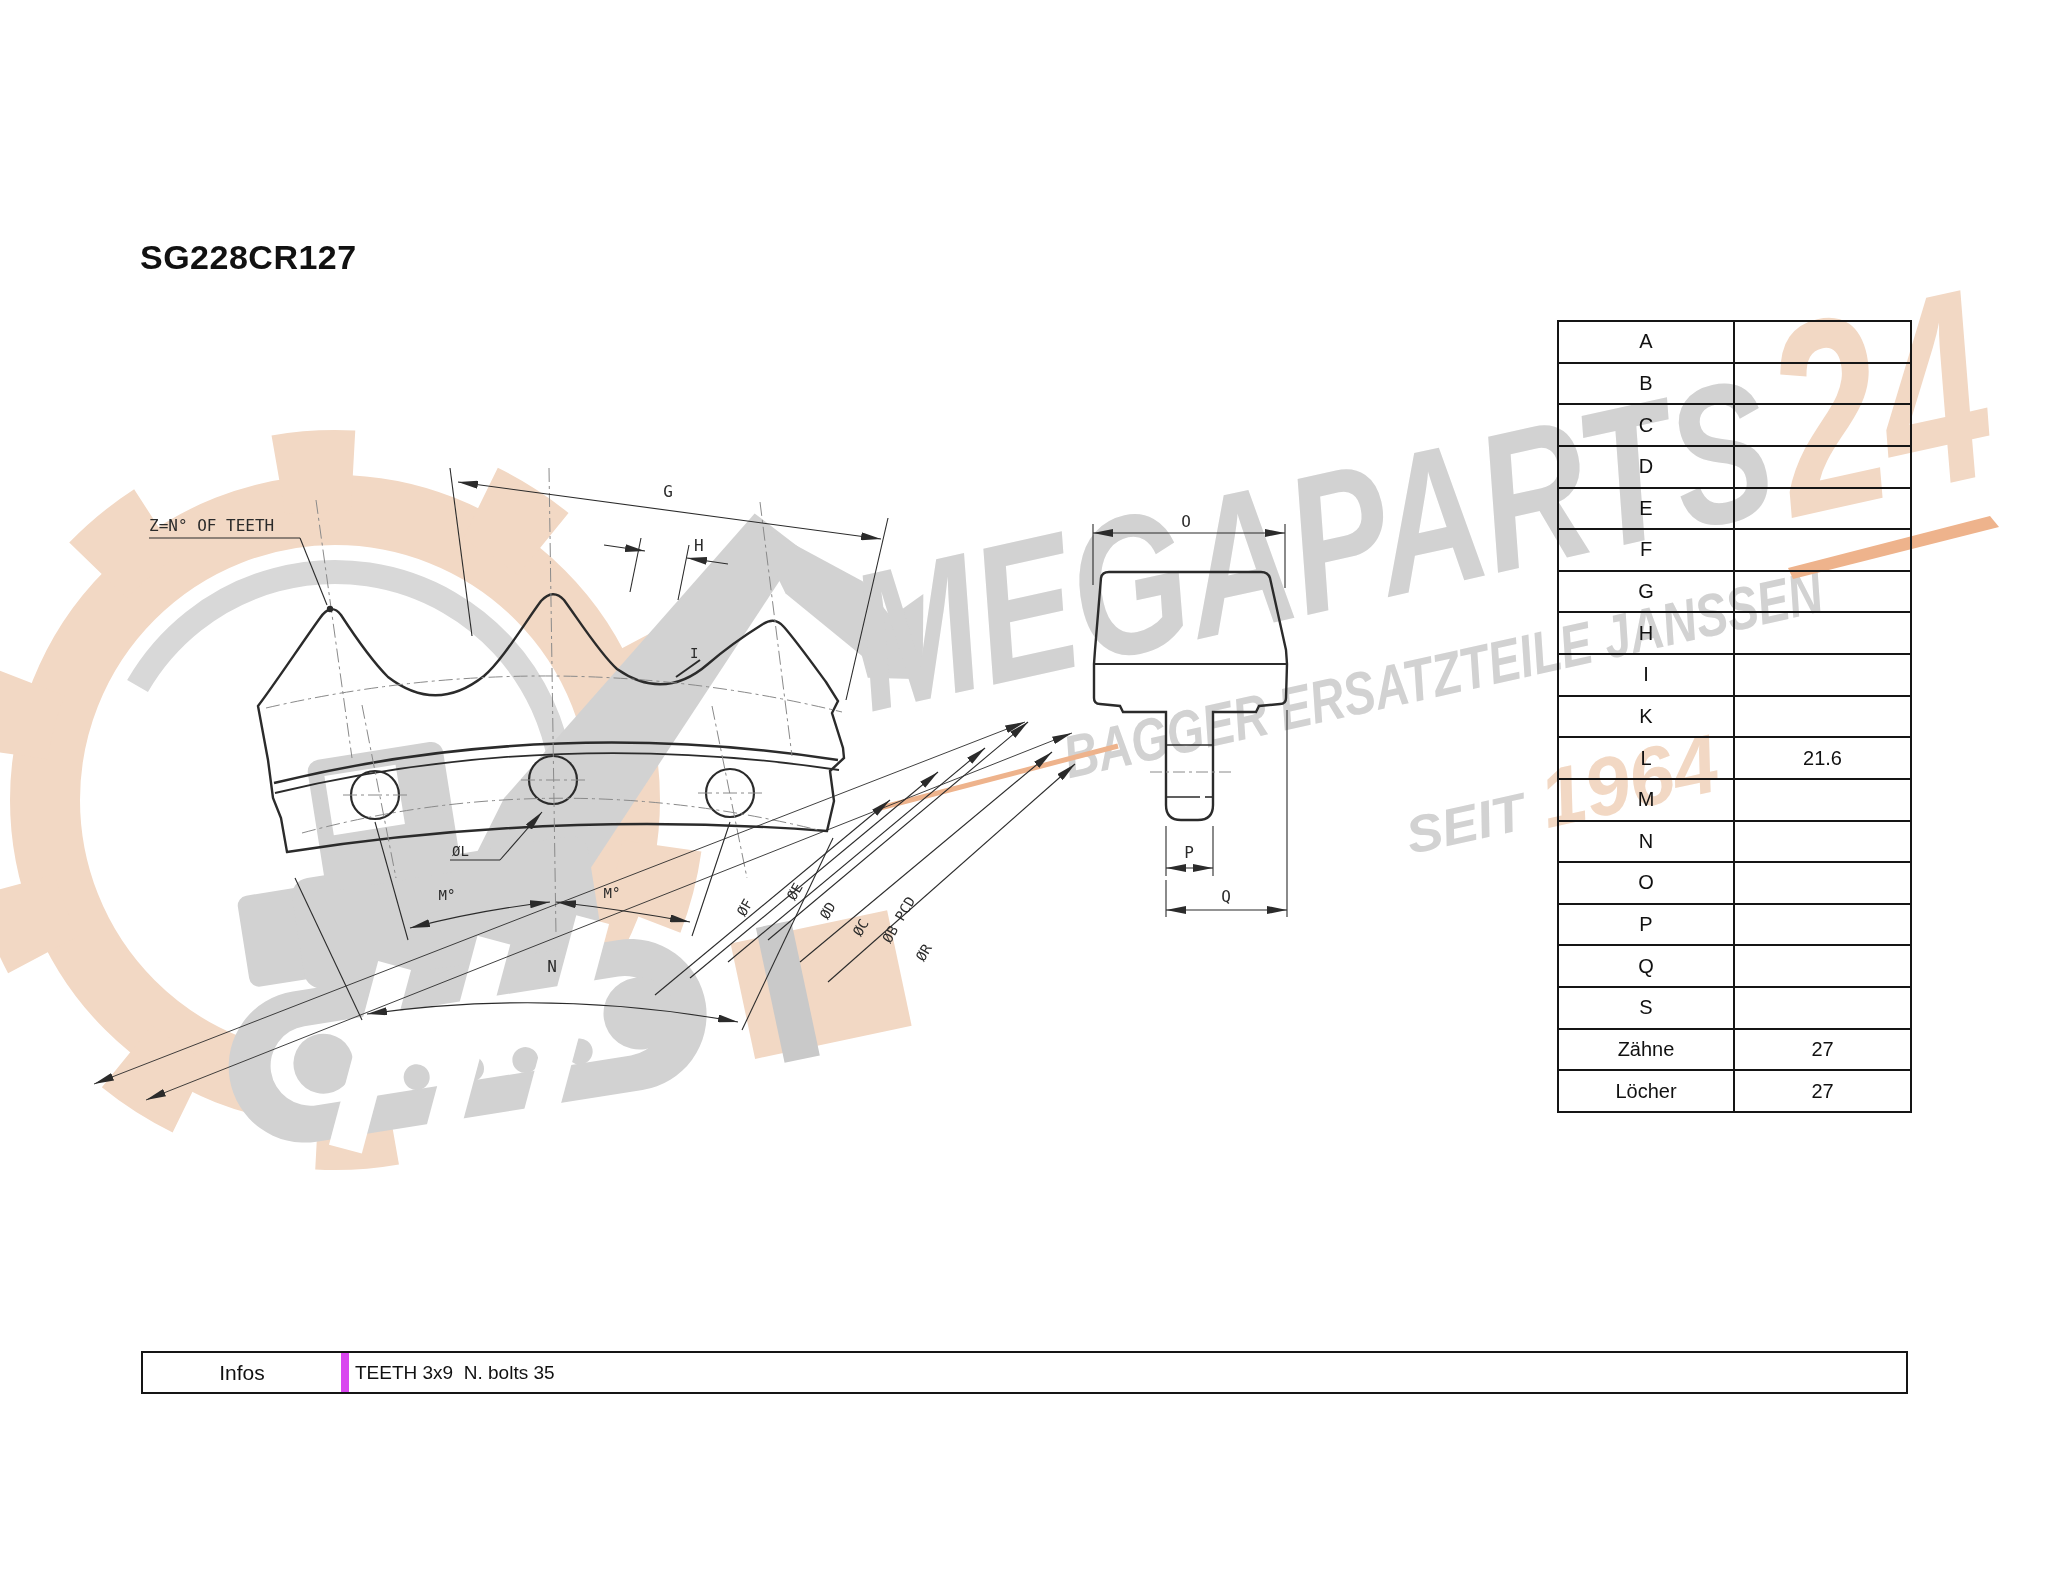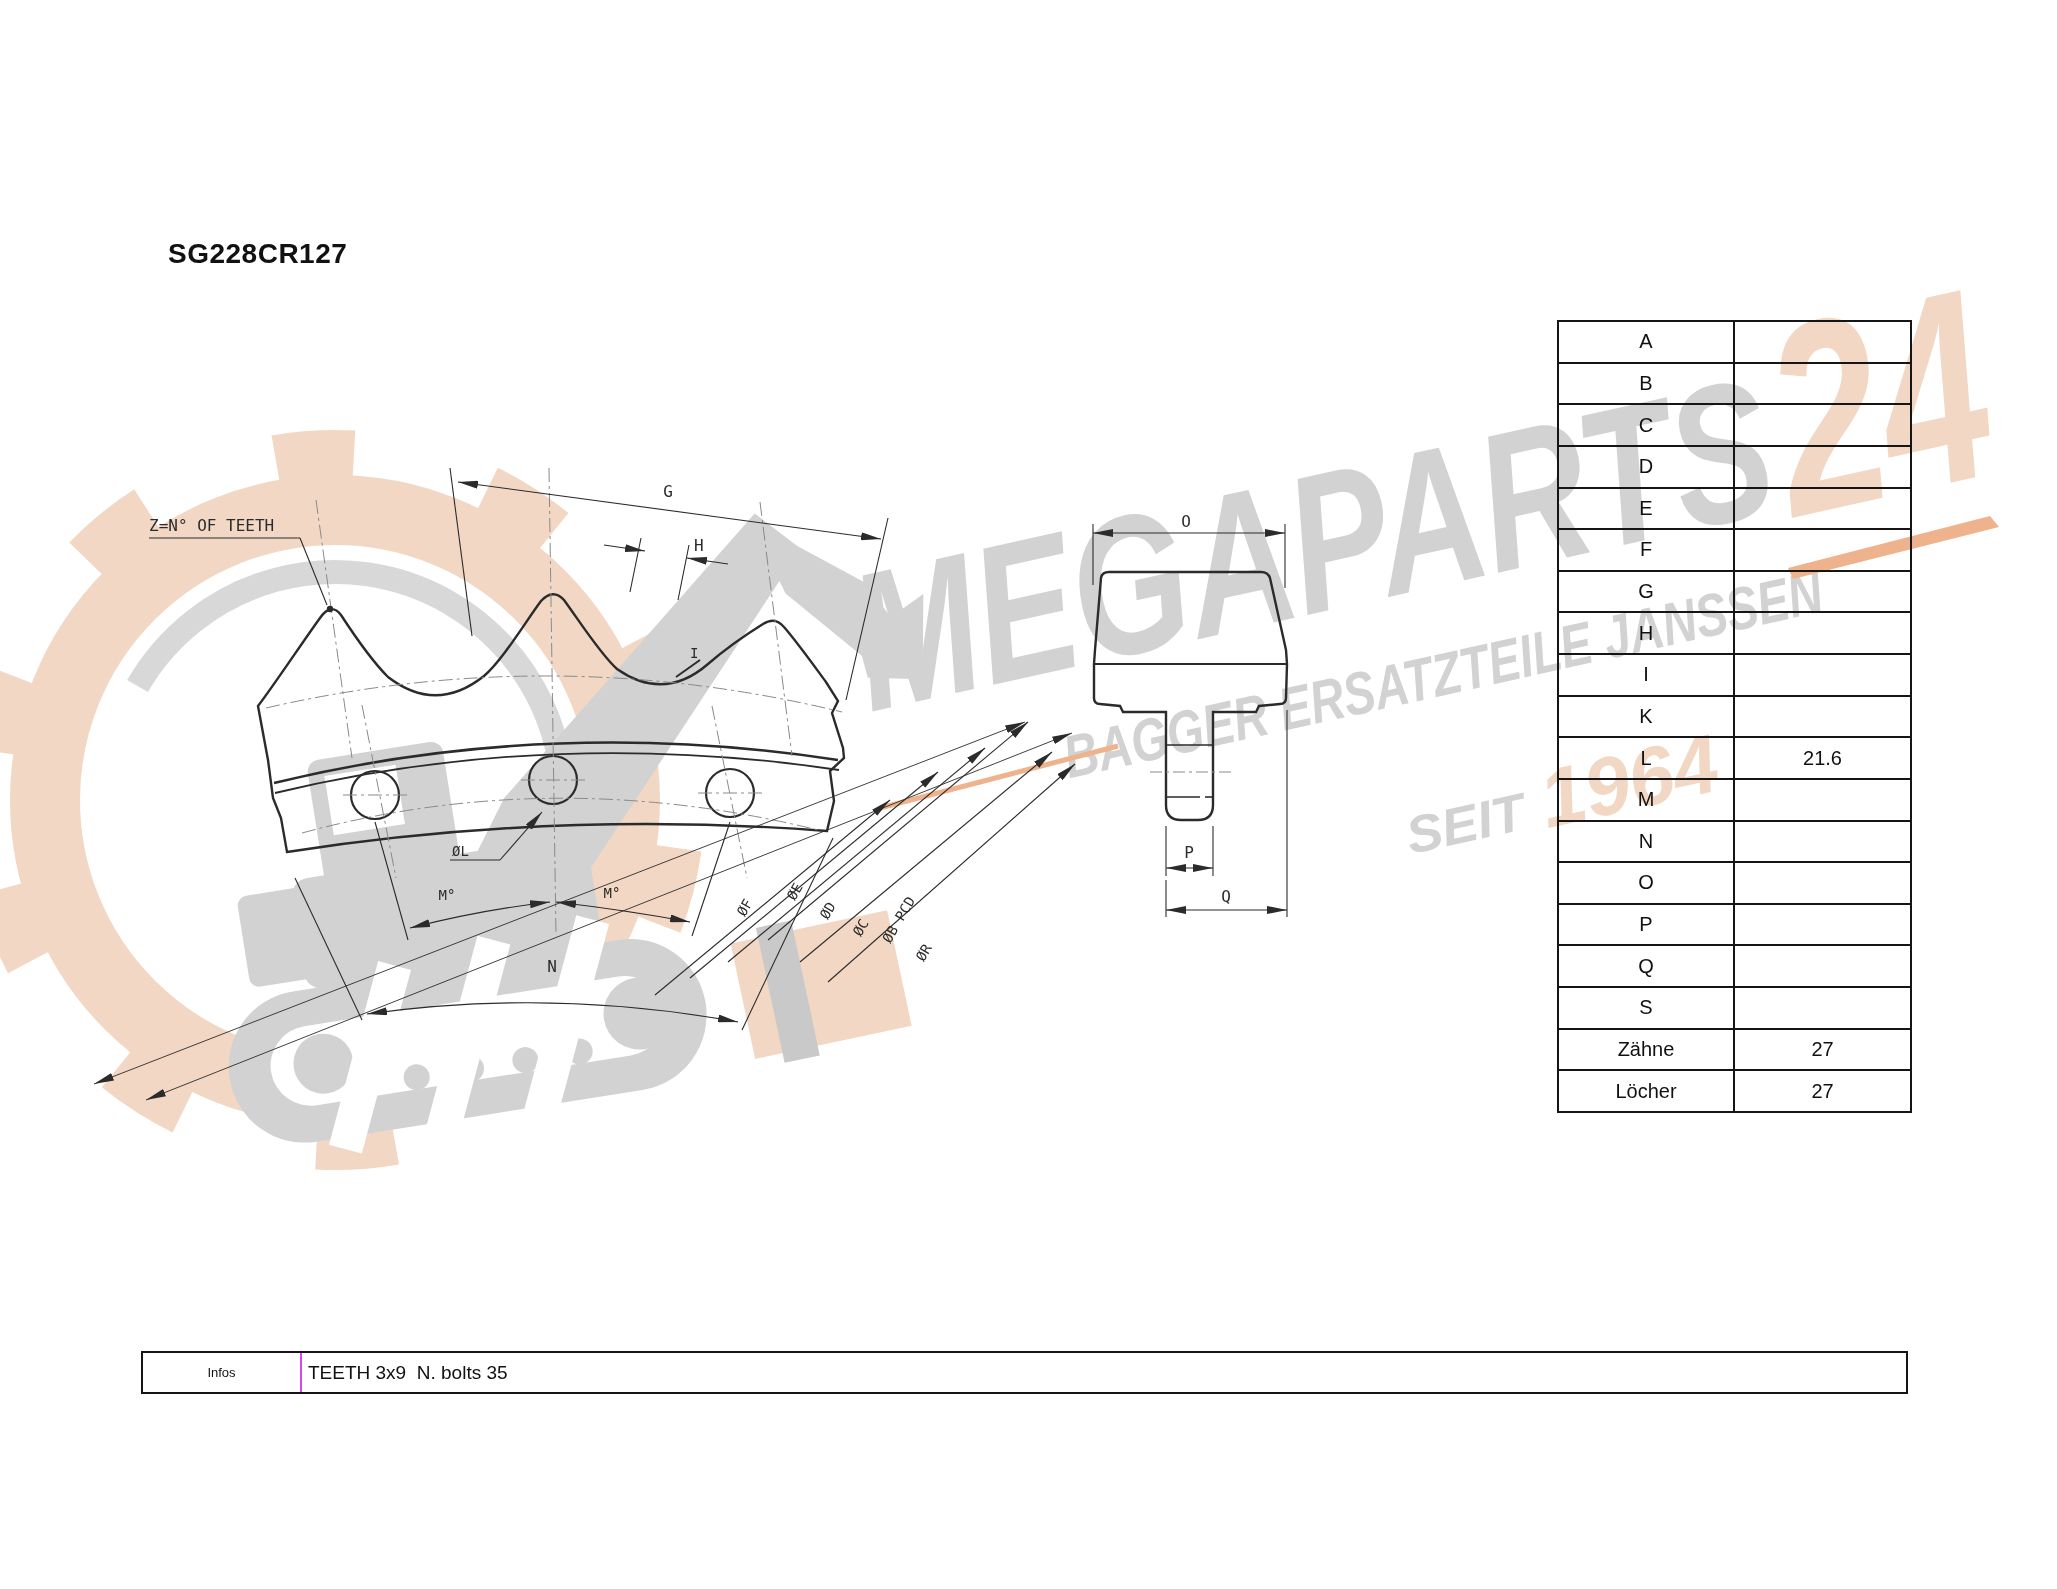--- a/index.html
+++ b/index.html
@@ -2,29 +2,29 @@
 <html style="--tan: #f2d8c4; --gray: #d2d2d2; --orange: #eeb38c;"><head>
 <meta charset="utf-8">
 <style>
   :root{
     --tan:#f2d8c4; --gray:#d2d2d2; --orange:#eeb38c; --ink:#111; --line:#2b2b2b;
   }
   *{margin:0;padding:0;box-sizing:border-box;}
   body{background:#fff;font-family:"Liberation Sans",sans-serif;}
   #canvas{position:relative;width:2057px;height:1589px;background:#fff;overflow:hidden;}
   svg{position:absolute;left:0;top:0;}
-  .page-title{position:absolute;left:168px;top:238px;font-size:28px;font-weight:bold;color:var(--ink);letter-spacing:.5px;}
+  .page-title{position:absolute;left:140px;top:238px;font-size:34px;font-weight:bold;color:var(--ink);letter-spacing:.5px;}
   
   .dtable{position:absolute;left:1557px;top:320px;width:355px;height:793px;border:2px solid #151515;display:grid;grid-template-columns:176px 1fr;background:transparent;}
   .dtable .cell{display:flex;align-items:center;justify-content:center;font-size:20px;color:var(--ink);border-bottom:2px solid #151515;}
   .dtable .lab{border-right:2px solid #151515;}
   .dtable .cell.last{border-bottom:none;}
   
   .infos{position:absolute;left:141px;top:1351px;width:1767px;height:43px;border:2px solid #151515;display:flex;background:transparent;}
-  .infos .ilab{width:159px;border-right:2px solid #d946ef;display:flex;align-items:center;justify-content:center;font-size:13px;color:var(--ink);}
+  .infos .ilab{width:206px;border-right:8px solid #d946ef;display:flex;align-items:center;justify-content:center;font-size:21px;color:var(--ink);}
   .infos .ival{flex:1;display:flex;align-items:center;padding-left:6px;font-size:19px;color:var(--ink);white-space:pre;}
   .dimtxt{font-family:"DejaVu Sans Mono",monospace;font-size:16px;fill:var(--line);}
   .dimtxt.small{font-size:14px;}
   .wm-big{font-family:"Liberation Sans",sans-serif;font-weight:bold;font-style:italic;}
 </style>
 </head>
 <body>
 
 <div id="canvas">
 

